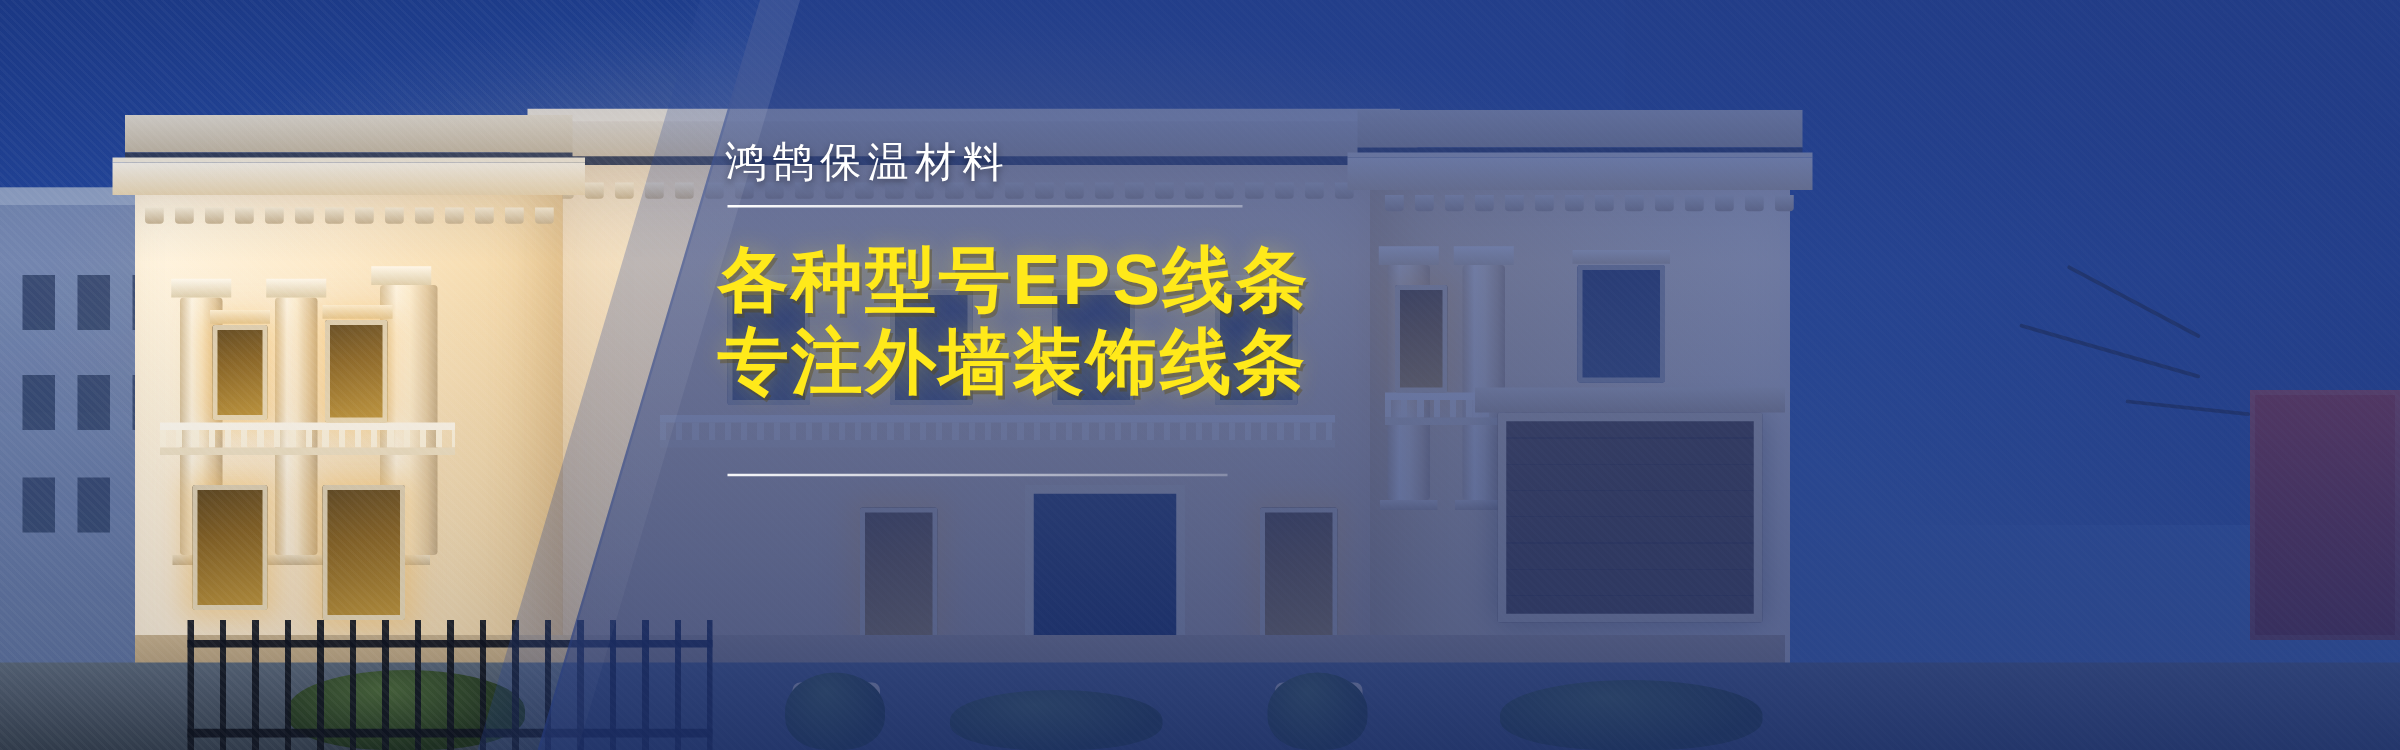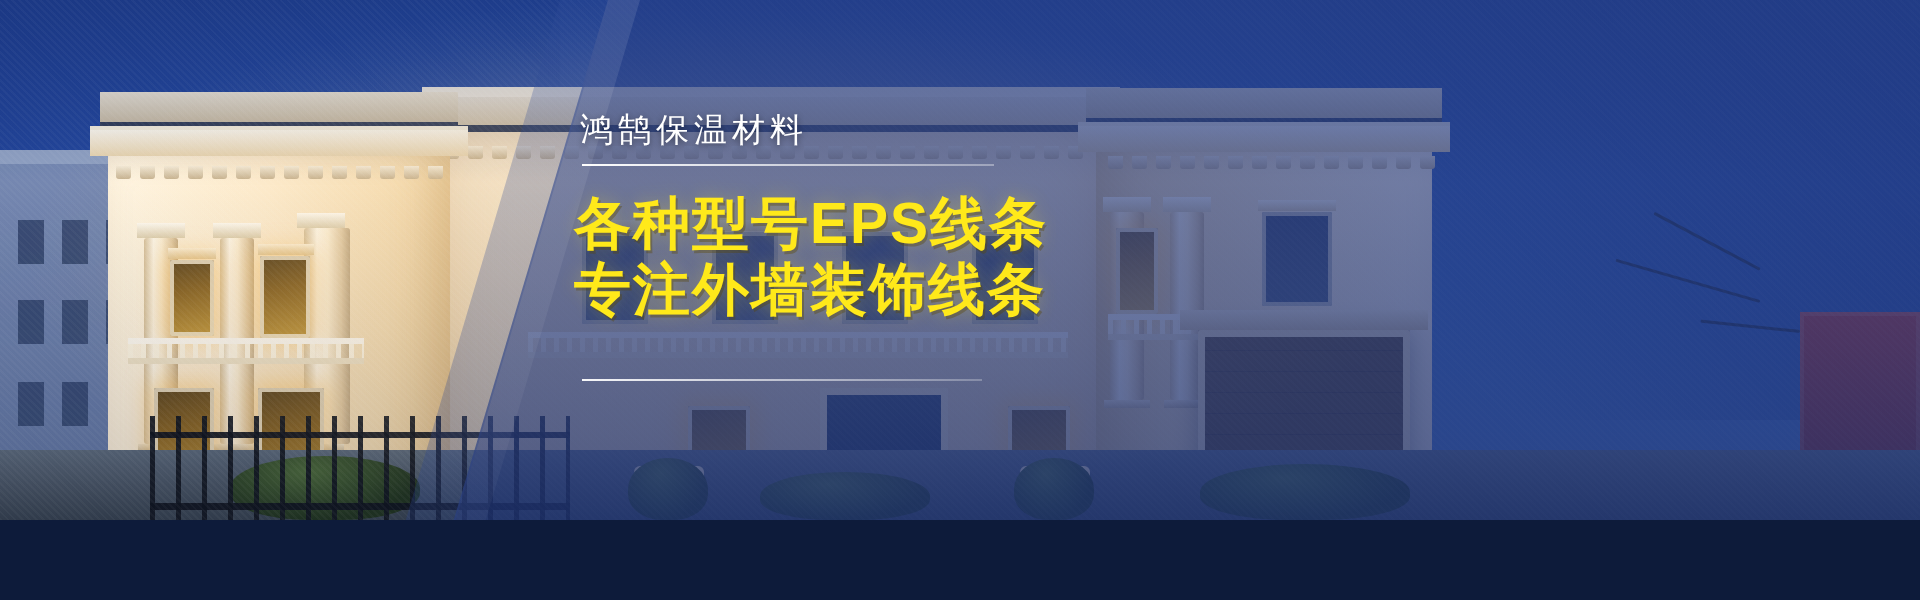--- a/index.html
+++ b/index.html
@@ -1,21 +1,21 @@
 <!DOCTYPE html>
 <html><head>
 <meta charset="utf-8">
 <title>Banner</title>
 <style>
   * { margin:0; padding:0; box-sizing:border-box; }
   html,body { width:1920px; height:600px; overflow:hidden; background:#0d1b3a; }
 
   .banner {
     position:relative;
-    width:1920px; height:520px;
+    width:1920px; height:600px;
     overflow:hidden;
     font-family:"Liberation Sans","DejaVu Sans",sans-serif;
   }
 
   
   .photo { position:absolute; inset:0; overflow:hidden; }
 
   
   .sky {
     position:absolute; left:0; top:0; width:1920px; height:600px;

